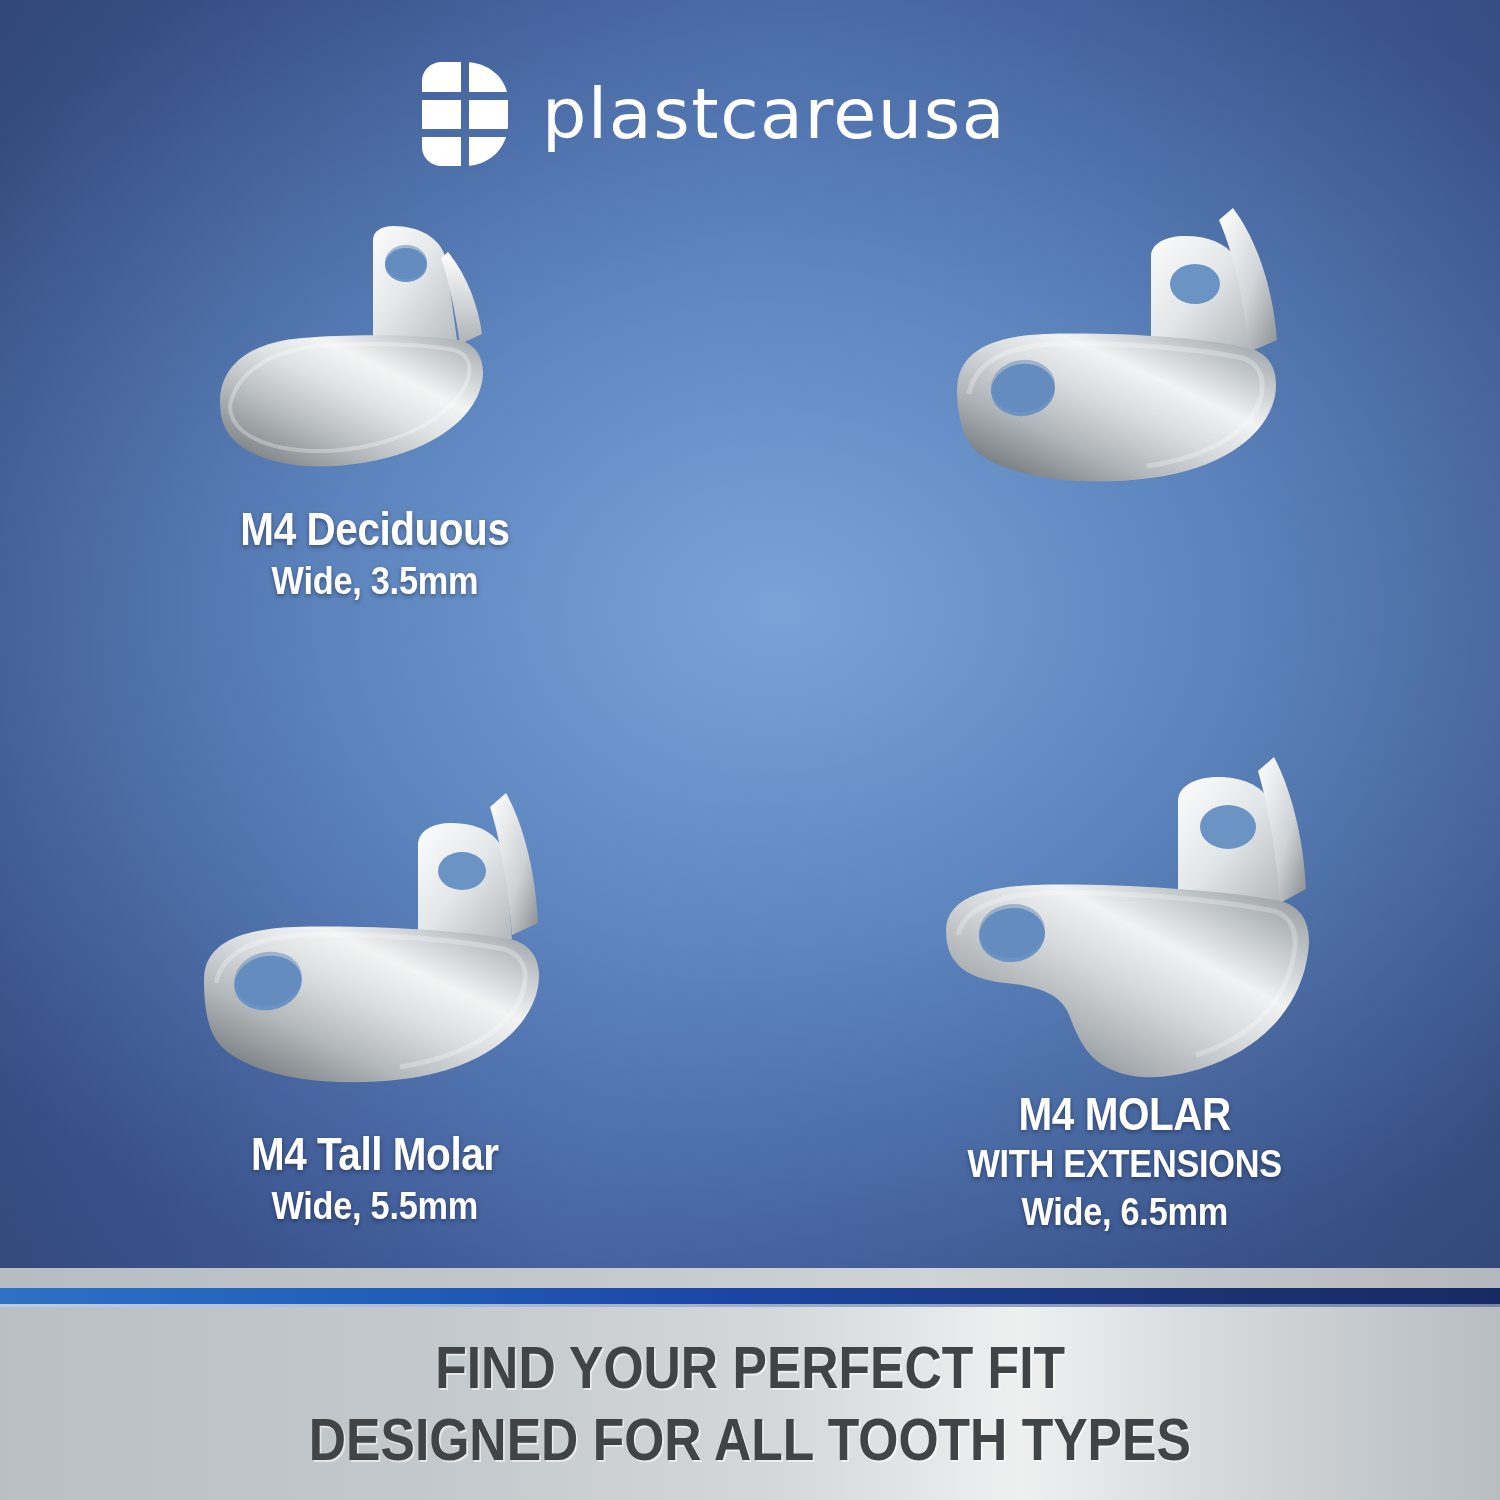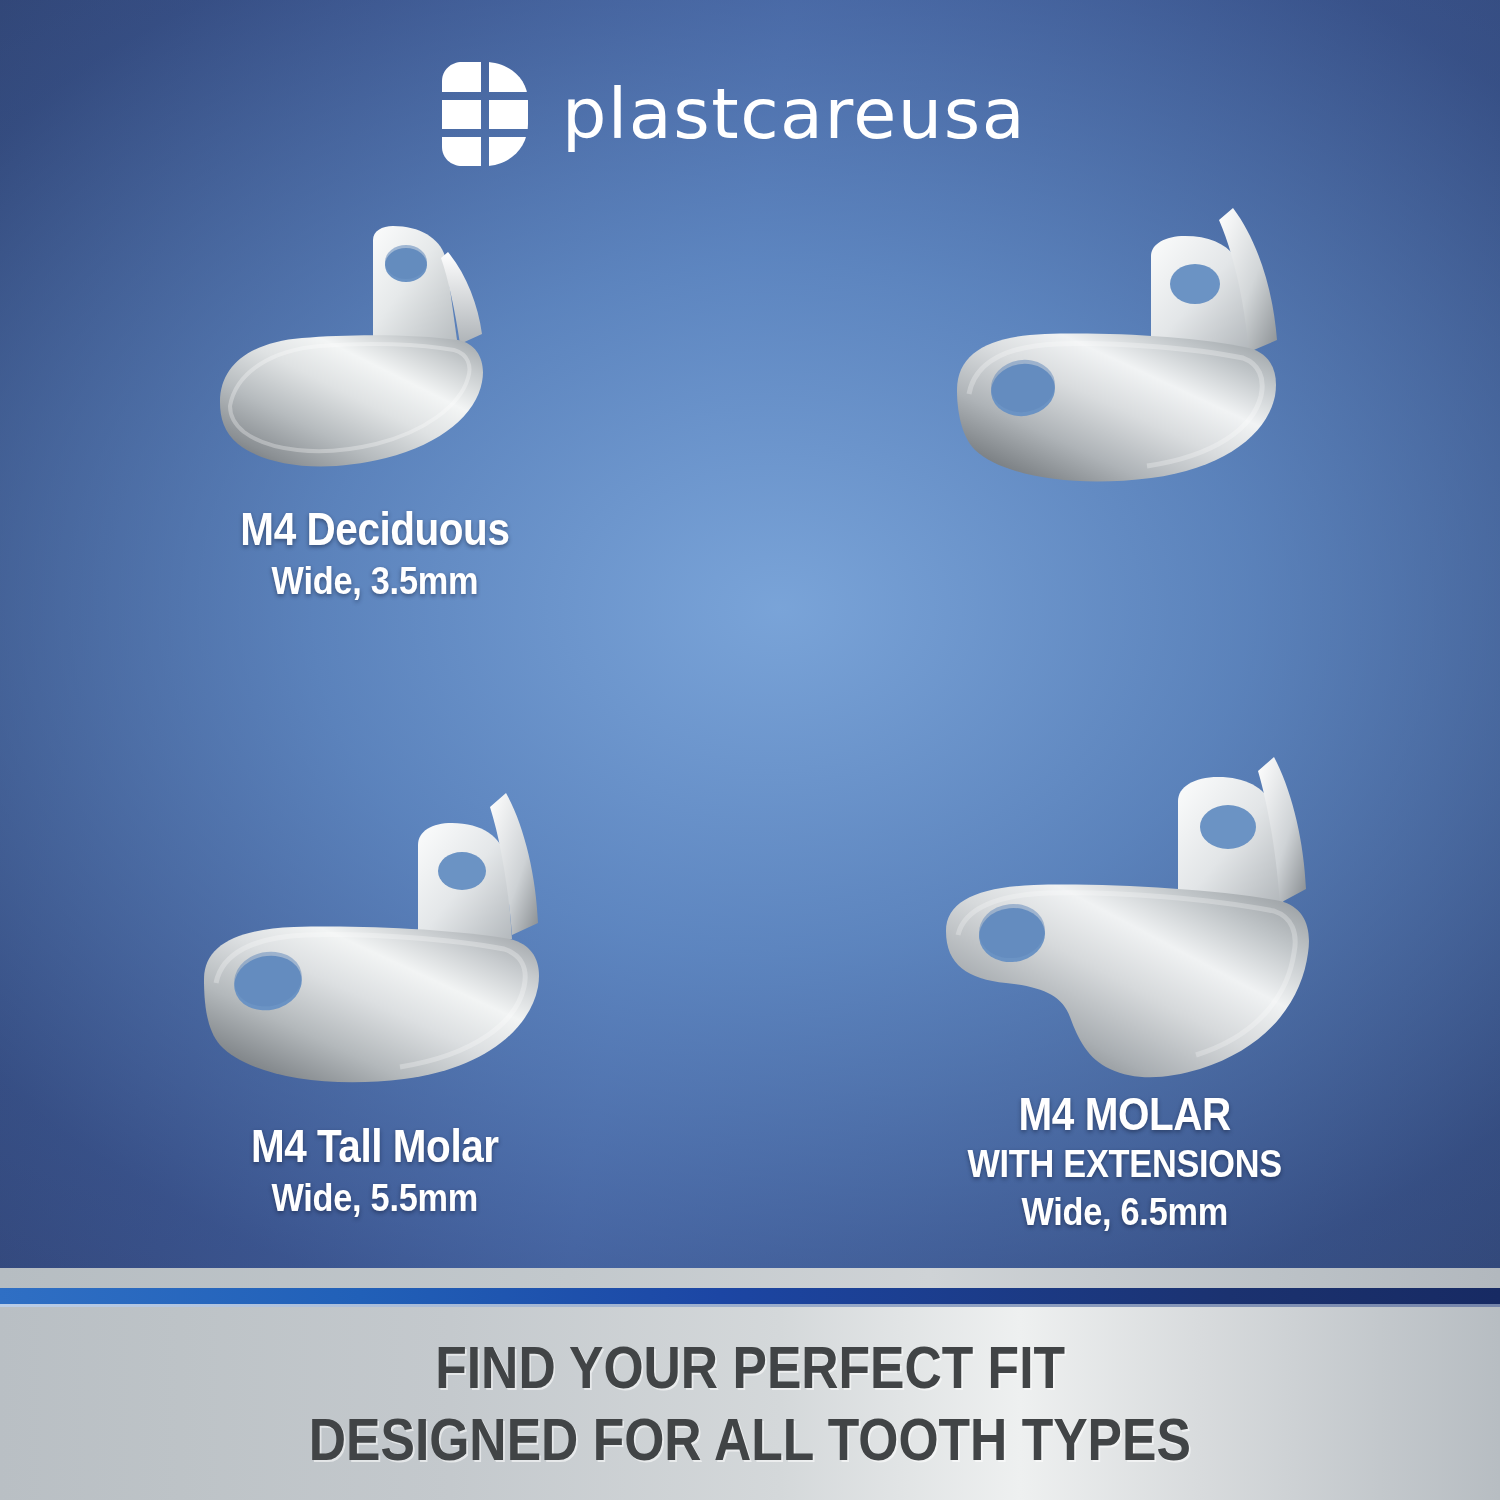--- a/index.html
+++ b/index.html
@@ -39,21 +39,20 @@
 
   
   .logo-row {
     position: absolute;
     left: 0; top: 62px;
     width: 1428px;
     display: flex;
     align-items: center;
     justify-content: center;
     gap: 34px;
-    padding-left: 20px;
   }
   .logo-mark {
     width: 86px;
     height: 104px;
     display: block;
   }
   .logo-word {
     font-family: "DejaVu Sans", sans-serif;
     font-size: 70px;
     font-weight: 400;
@@ -117,21 +116,21 @@
   }
 
   
   .cell-1 .art { margin-top: 36px; }
   .cell-1 .caption { margin-top: 24px; }
 
   .cell-2 .art { margin-top: 14px; }
   .cell-2 .caption { margin-top: 16px; }
 
   .cell-3 .art { margin-top: 48px; }
-  .cell-3 .caption { margin-top: 24px; }
+  .cell-3 .caption { margin-top: 32px; }
 
   .cell-4 .art { margin-top: 20px; }
   .cell-4 .caption { }
 
   
   .div-gray-top {
     position: absolute;
     left: 0; top: 1268px;
     width: 1500px; height: 20px;
     background: linear-gradient(90deg, #b6bdc2 0%, #c2c8cc 38%, #cfd3d6 62%, #bcc2c7 85%, #b2b8be 100%);

